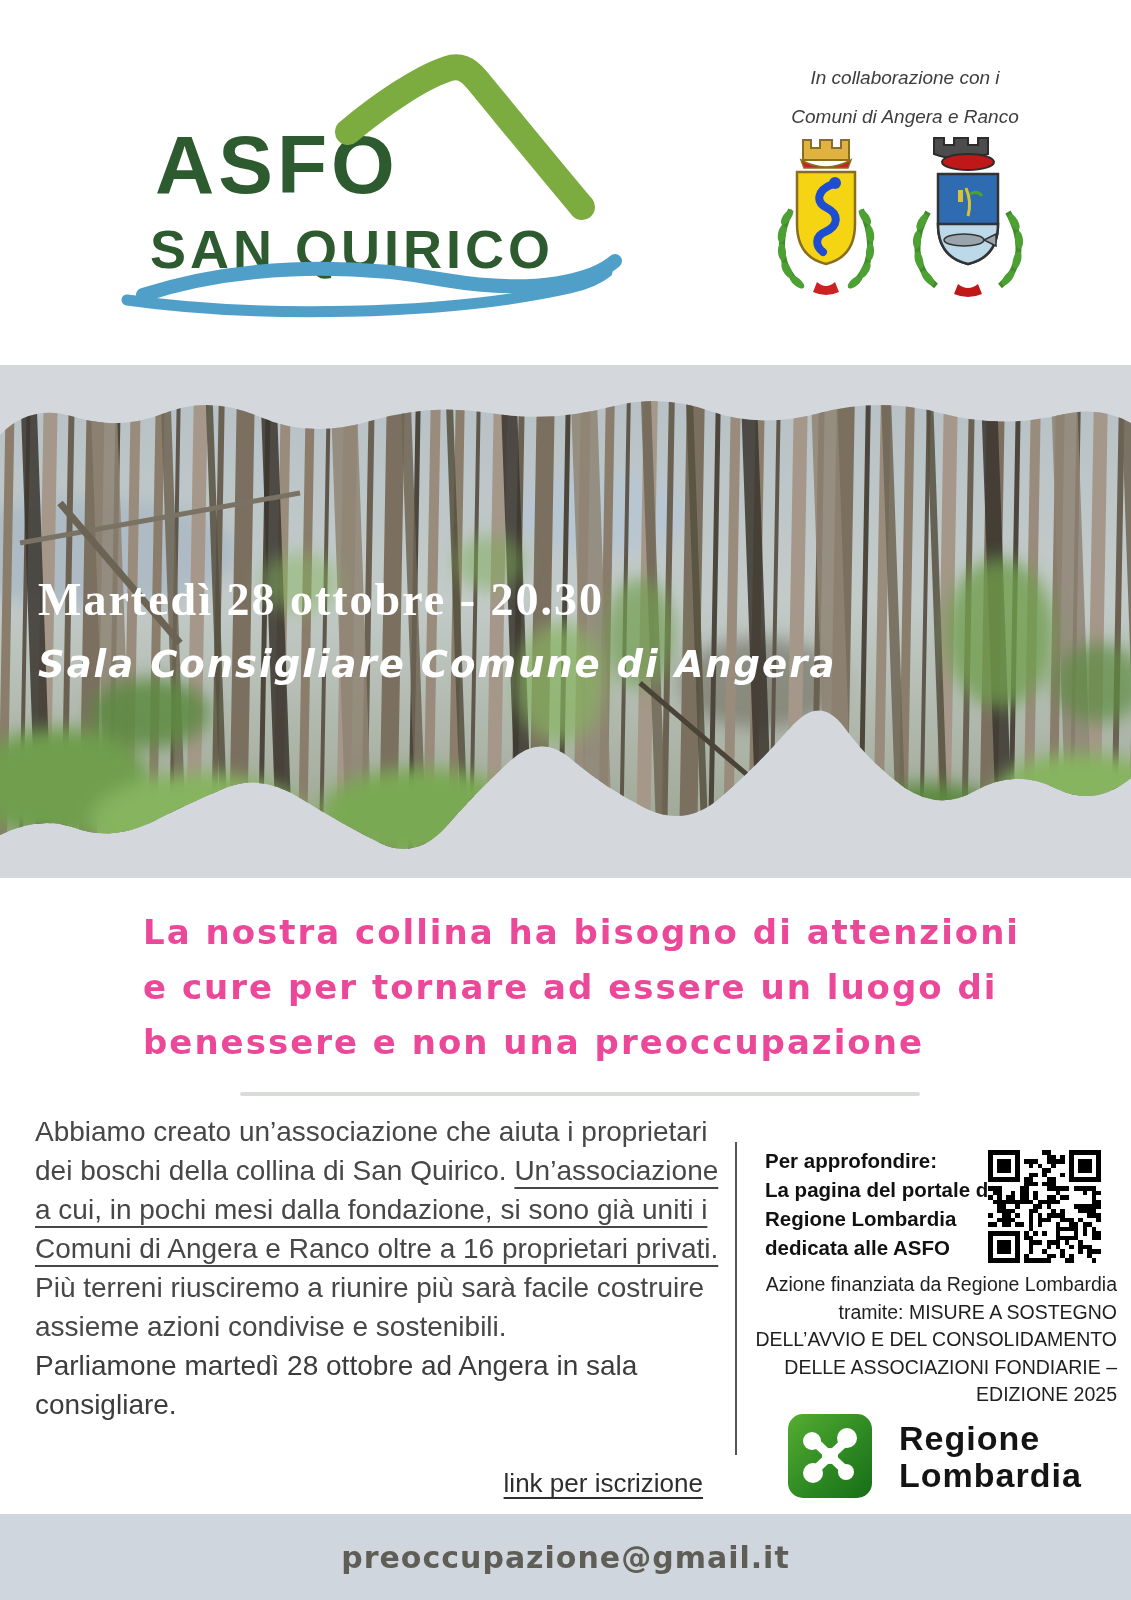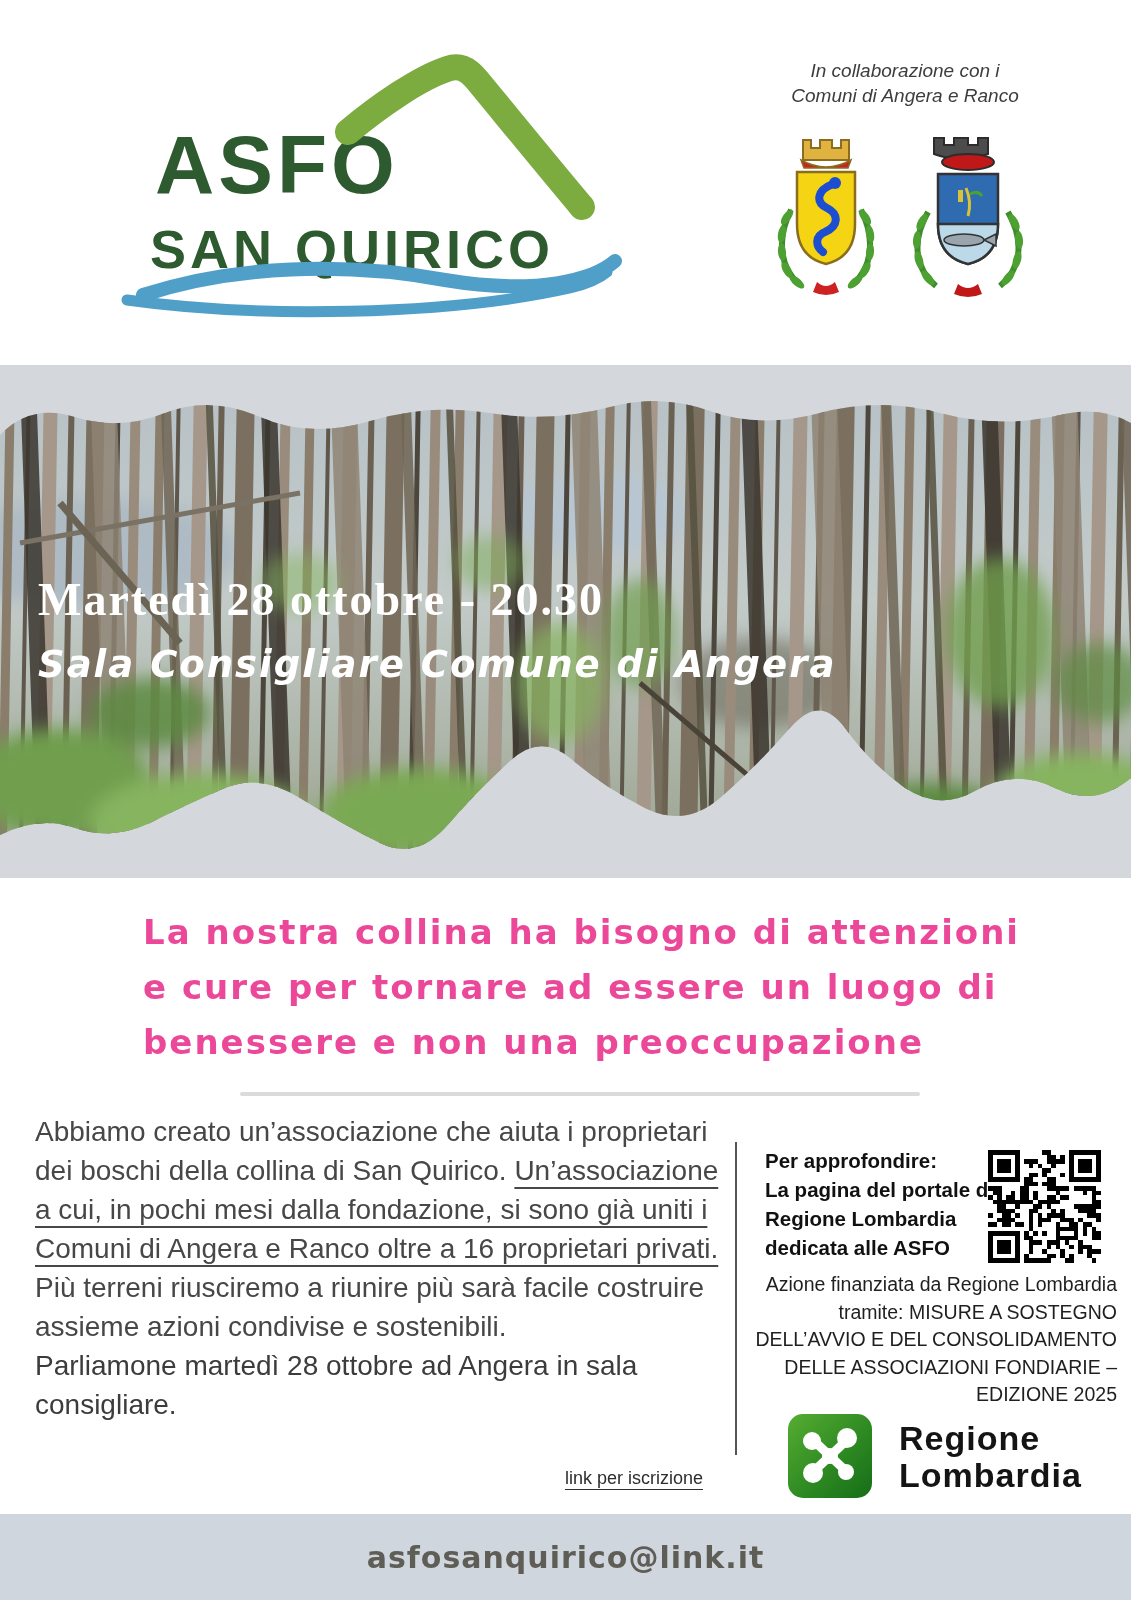--- a/index.html
+++ b/index.html
@@ -1,38 +1,38 @@
 <!DOCTYPE html>
 <html><head>
 <meta charset="utf-8">
 <style>
   html,body{margin:0;padding:0;background:#e8e8e8;}
   #page{position:relative;width:1131px;height:1600px;background:#ffffff;overflow:hidden;
         font-family:"Liberation Sans",sans-serif;margin:0 auto;}
   .abs{position:absolute;}
   
   #collab{left:735px;top:58px;width:340px;text-align:center;font-style:italic;
-          font-size:19px;line-height:25px;color:#3d3d3d;white-space:pre-line;}
+          font-size:19px;line-height:39px;color:#3d3d3d;white-space:pre-line;}
   
   #hero-band{left:0;top:365px;width:1131px;height:513px;background:#d4d8dd;}
   #forest{left:0;top:383px;width:1131px;height:482px;}
   #hero-date{left:38px;top:573px;font-family:Liberation Serif, serif;font-weight:bold;
              font-size:46px;letter-spacing:2px;color:#ffffff;}
   #hero-venue{left:38px;top:643px;font-family:"DejaVu Sans",sans-serif;font-weight:bold;
               font-size:37px;letter-spacing:2px;color:#ffffff;font-style:italic;}
   
   #headline{left:143px;top:893px;width:900px;font-family:"DejaVu Sans",sans-serif;
             font-weight:bold;font-size:34px;line-height:55px;letter-spacing:2px;
             color:#ec4899;white-space:pre-line;margin-top:12px;}
   #hr-divider{left:240px;top:1092px;width:680px;height:4px;background:#d9dcd9;border-radius:2px;}
   
   #body-copy{left:35px;top:1112px;width:695px;font-size:28px;line-height:39px;color:#474747;}
   #body-copy .ul{text-decoration:underline;text-underline-offset:7px;text-decoration-thickness:2px;}
   #body-copy .b{font-weight:normal;color:#3c3c3c;}
-  #signup-link{left:35px;top:1468px;width:668px;text-align:right;font-size:18px;color:#2e2e2e;}
+  #signup-link{left:35px;top:1468px;width:668px;text-align:right;font-size:26px;color:#2e2e2e;}
   #signup-link a{color:#2e2e2e;text-decoration:underline;text-underline-offset:5px;}
   
   #v-divider{left:735px;top:1142px;width:2px;height:313px;background:#555555;}
   #qr-title{left:765px;top:1146px;width:230px;font-weight:bold;font-size:20.5px;
             line-height:29px;color:#111111;white-space:pre-line;}
   #qr-box{left:988px;top:1150px;width:113px;height:113px;background:#ffffff;}
   #funding{left:745px;top:1271px;width:372px;text-align:right;font-size:19.5px;
            line-height:27.5px;color:#1f1f1f;white-space:pre-line;}
   #region-logo{left:788px;top:1410px;width:320px;height:90px;}
   #region-square{position:absolute;left:0;top:4px;width:84px;height:84px;border-radius:15px;
@@ -242,15 +242,15 @@
           <circle cx="58" cy="58" r="8" stroke="none"></circle>
           <circle cx="42" cy="42" r="8" stroke="none"></circle>
         </g>
       </svg>
     </div>
     <div id="region-text">Regione
 Lombardia</div>
   </div>
 
   <div class="abs" id="footer"></div>
-  <div class="abs" id="footer-email">asfosanquirico@link.it</div>
+  <div class="abs" id="footer-email">preoccupazione@gmail.it</div>
 
 </div>
 
 </body></html>

